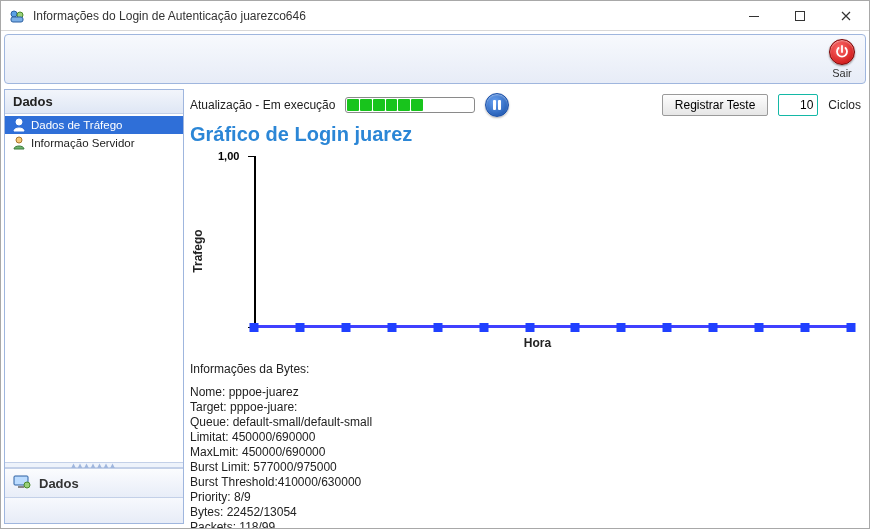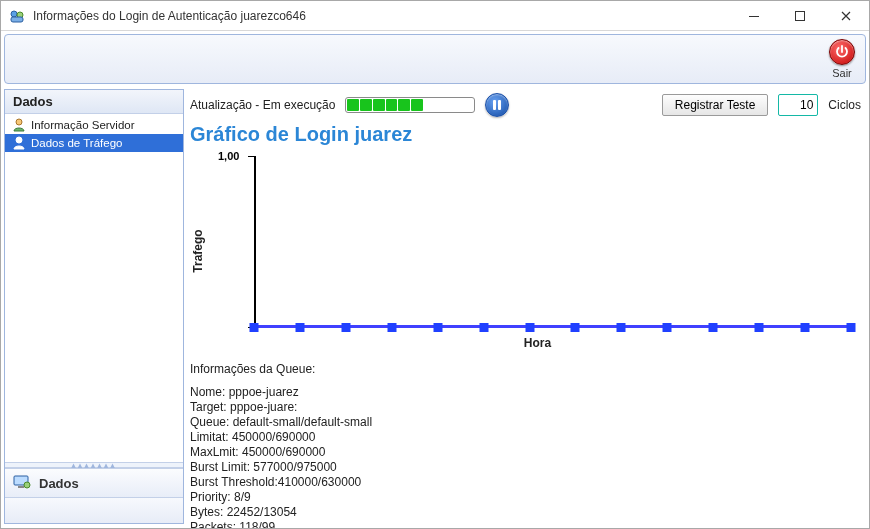--- a/index.html
+++ b/index.html
@@ -115,37 +115,37 @@
       </div>
       <div class="lbl">Sair</div>
     </div>
   </div>
 
   <div class="body">
 
     <div class="sidebar">
       <div class="sidebar-header">Dados</div>
       <div class="sidebar-items">
+        <div class="side-item active">
+          <span class="ic">
+            <svg width="14" height="14" viewBox="0 0 14 14">
+                <circle cx="7" cy="4" r="3" fill="#f7c877" stroke="#a8752a"></circle>
+                <path d="M2 13 C2 9 12 9 12 13 Z" fill="#6db36d" stroke="#3a7a3a"></path>
+              </svg>
+          </span>
+          <span>Dados de Tráfego</span>
+        </div>
         <div class="side-item">
           <span class="ic">
             <svg width="14" height="14" viewBox="0 0 14 14">
                 <circle cx="7" cy="4" r="3" fill="#f7c877" stroke="#a8752a"></circle>
                 <path d="M2 13 C2 9 12 9 12 13 Z" fill="#6db36d" stroke="#3a7a3a"></path>
               </svg>
           </span>
           <span>Informação Servidor</span>
-        </div>
-        <div class="side-item active">
-          <span class="ic">
-            <svg width="14" height="14" viewBox="0 0 14 14">
-                <circle cx="7" cy="4" r="3" fill="#f7c877" stroke="#a8752a"></circle>
-                <path d="M2 13 C2 9 12 9 12 13 Z" fill="#6db36d" stroke="#3a7a3a"></path>
-              </svg>
-          </span>
-          <span>Dados de Tráfego</span>
         </div>
       </div>
       <div class="sidebar-splitter">▴▴▴▴▴▴▴</div>
       <div class="sidebar-footer">
         <span class="ic">
           <svg width="18" height="14" viewBox="0 0 18 14">
               <rect x="1" y="1" width="14" height="9" rx="1" fill="#bcdcff" stroke="#2a5fa1"></rect>
               <rect x="5" y="11" width="6" height="2" fill="#888"></rect>
               <circle cx="14" cy="10" r="3" fill="#9ad07a" stroke="#4a8a2a"></circle>
             </svg>
@@ -212,21 +212,21 @@
                   <div class="pt" style="left: 92.3077%;"></div>
                   <div class="pt" style="left: 100%;"></div>
                 </div>
             </div>
             <div class="xlabel">Hora</div>
           </div>
         </div>
       </div>
 
       <div class="queue-info">
-        <div class="queue-header">Informações da Queue:</div>
+        <div class="queue-header">Informações da Bytes:</div>
         <div id="queue-lines">
             <div class="kv">Nome: pppoe-juarez</div>
             <div class="kv">Target: pppoe-juare:</div>
             <div class="kv">Queue: default-small/default-small</div>
             <div class="kv">Limitat: 450000/690000</div>
             <div class="kv">MaxLmit: 450000/690000</div>
             <div class="kv">Burst Limit: 577000/975000</div>
             <div class="kv">Burst Threshold:410000/630000</div>
             <div class="kv">Priority: 8/9</div>
             <div class="kv">Bytes: 22452/13054</div>

